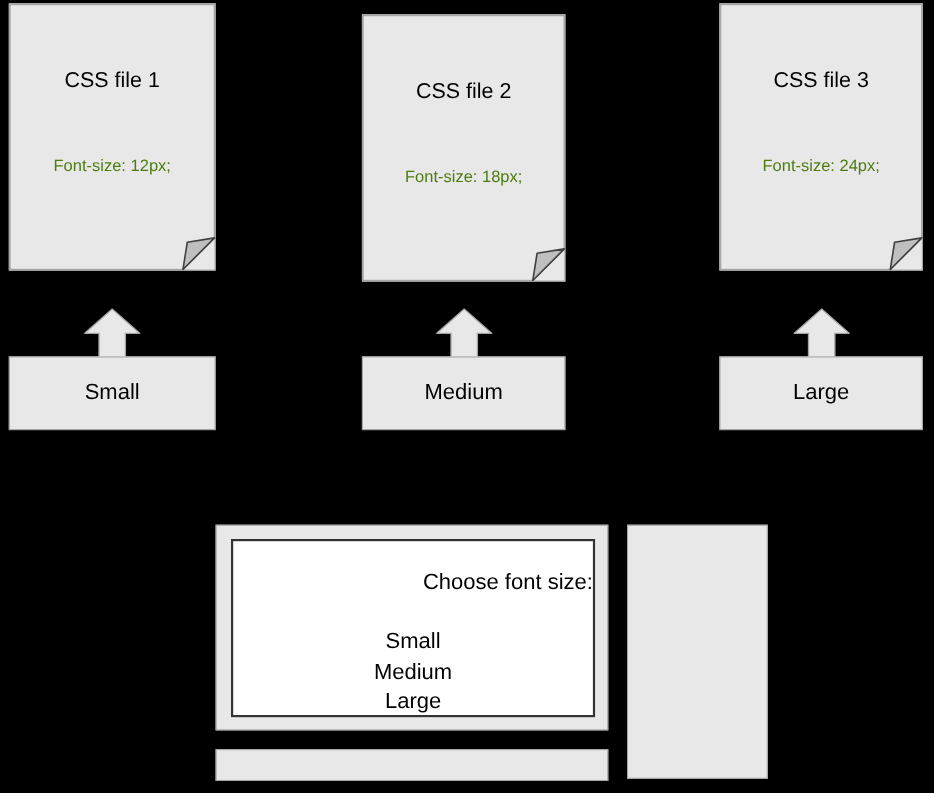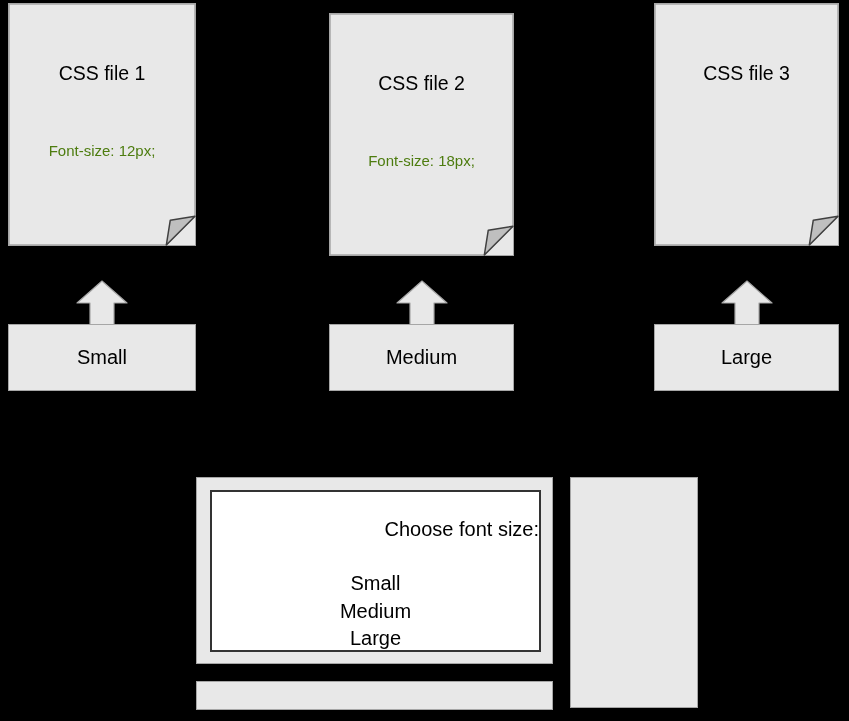--- a/index.html
+++ b/index.html
@@ -141,20 +141,21 @@
     <div class="doc-title">CSS file 2</div>
     <div class="doc-rule">Font-size: 18px;</div>
   </div>
 
   <div class="doc" style="left:654px; top:3px; width:185px; height:243px;text-decoration:underline;">
     <svg class="doc-svg" viewBox="0 0 187 245" preserveAspectRatio="none">
       <path d="M1,1 L186,1 L186,215 L157,244 L1,244 Z" fill="#E8E8E8" stroke="#A6A6A6" stroke-width="1.5"></path>
       <path d="M186,215 L157,244 L161,219 Z" fill="#BFBFBF" stroke="#404040" stroke-width="1.5" stroke-linejoin="round"></path>
     </svg>
     <div class="doc-title">CSS file 3</div>
+    <div class="doc-rule">Font-size: 24px;</div>
   </div>
 
   <svg class="uparrow" style="left:75px; top:279px; width:54px; height:48px;" viewBox="0 0 54 48" preserveAspectRatio="none">
     <path d="M27,2 L52,24 L39,24 L39,47 L15,47 L15,24 L2,24 Z" fill="#E8E8E8" stroke="#A6A6A6" stroke-width="1.2" stroke-linejoin="round"></path>
   </svg>
 
   <svg class="uparrow" style="left:395px; top:279px; width:54px; height:48px;" viewBox="0 0 54 48" preserveAspectRatio="none">
     <path d="M27,2 L52,24 L39,24 L39,47 L15,47 L15,24 L2,24 Z" fill="#E8E8E8" stroke="#A6A6A6" stroke-width="1.2" stroke-linejoin="round"></path>
   </svg>
 

